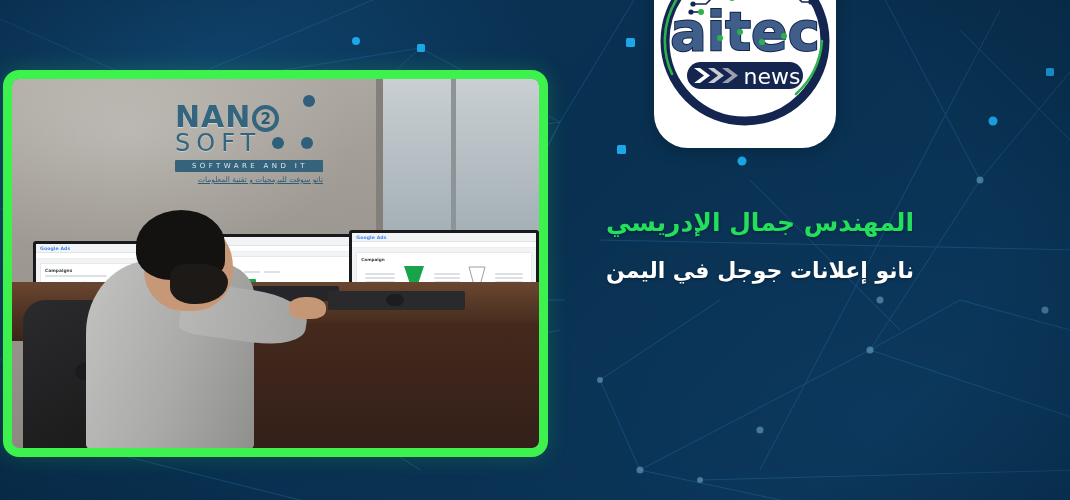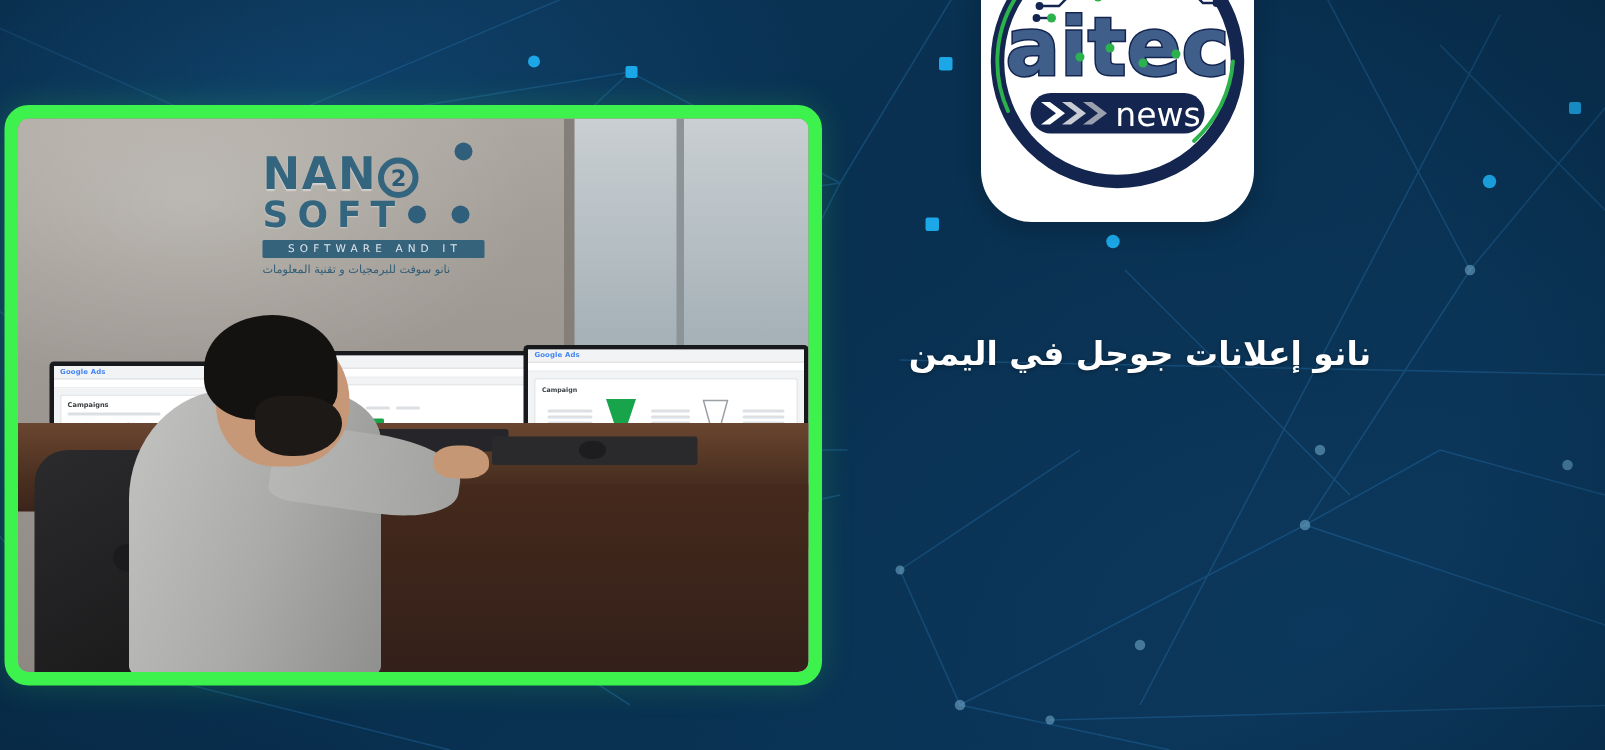--- a/index.html
+++ b/index.html
@@ -68,31 +68,31 @@
   .nano-o {
     position:absolute; left:0; top:2px; width:27px; height:27px;
     border:4px solid #33657e; border-radius:50%;
   }
   .nano-2 {
     position:absolute; left:8px; top:7px; font-size:15px; font-weight:bold;
     color:#2a5b76;
   }
   .dot { position:absolute; border-radius:50%; background:#2f5f7b; }
   .soft-word {
-    font-size:24px; font-weight:bold; letter-spacing:6px; color:#33657e;
+    font-size:24px; font-weight:normal; letter-spacing:6px; color:#33657e;
     margin-top:-4px; text-shadow:0 1px 1px rgba(255,255,255,.4);
   }
   .soft-bar {
     margin-top:3px; background:#35637c; color:#dfe6ea;
     font-size:7px; letter-spacing:3.4px; text-align:center;
     padding:2px 0 2px 2px; border-radius:1px; width:148px;
   }
   .wall-ar {
-    margin-top:3px; font-size:7.5px; color:#2f5d77; text-align:left;
-    width:148px; direction:rtl; letter-spacing:.2px;
+    margin-top:3px; font-size:7.5px; color:#2f5d77; text-align:right;
+    width:148px; direction:rtl; letter-spacing:.2px;text-decoration:underline;
   }
   
   .monitor { position:absolute; background:#17191c; border-radius:3px; padding:3px; }
   .screen { width:100%; height:100%; background:#fff; overflow:hidden; position:relative; }
   .gads-bar { height:9px; background:#f1f3f4; border-bottom:1px solid #e2e4e6; position:relative; }
   .gads-logo { position:absolute; left:4px; top:2px; font-size:4.6px; font-weight:bold; color:#4285f4; letter-spacing:.1px;}
   .gads-nav { height:6px; background:#fff; border-bottom:1px solid #eceef0; }
   .gads-body { background:#f1f3f4; padding:4px; height:100%; }
   .card { background:#fff; border:1px solid #e6e8ea; border-radius:2px; padding:4px; }
   .ln { background:#dcdfe3; border-radius:1px; height:2px; margin:2px 0; }
@@ -459,16 +459,17 @@
       <g>
         <polygon points="40,122 50,129.5 40,137 46,137 56,129.5 46,122" fill="#ffffff"></polygon>
         <polygon points="54,122 64,129.5 54,137 60,137 70,129.5 60,122" fill="#c9ccd3"></polygon>
         <polygon points="68,122 78,129.5 68,137 74,137 84,129.5 74,122" fill="#9aa0ad"></polygon>
       </g>
       <text x="118" y="138" text-anchor="middle" font-family="DejaVu Sans, Liberation Sans, sans-serif" font-size="22" fill="#ffffff">news</text>
     </svg>
   </div>
 
   <div id="headline-block">
+    <div id="headline-name">المهندس جمال الإدريسي</div>
     <div id="headline-sub">نانو إعلانات جوجل في اليمن</div>
   </div>
 
 </div>
 
 </body></html>

